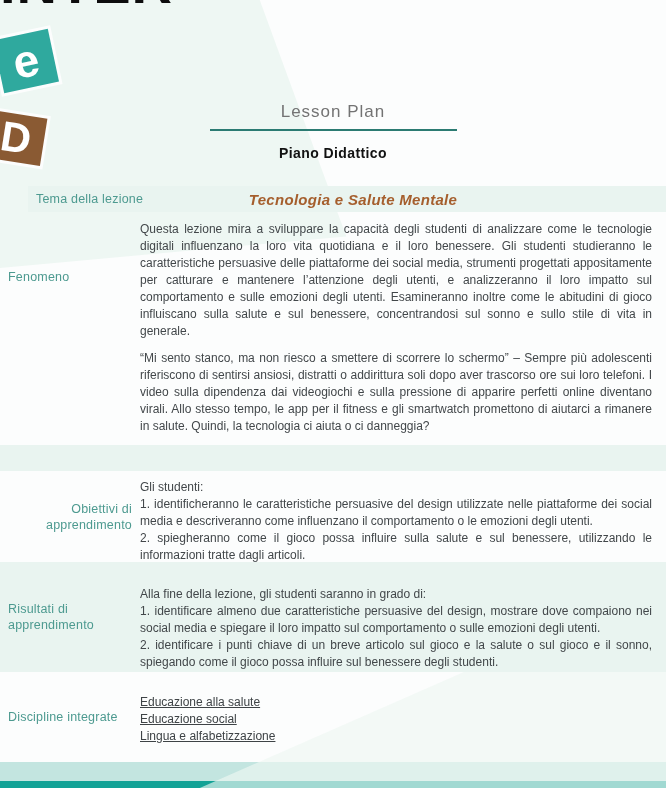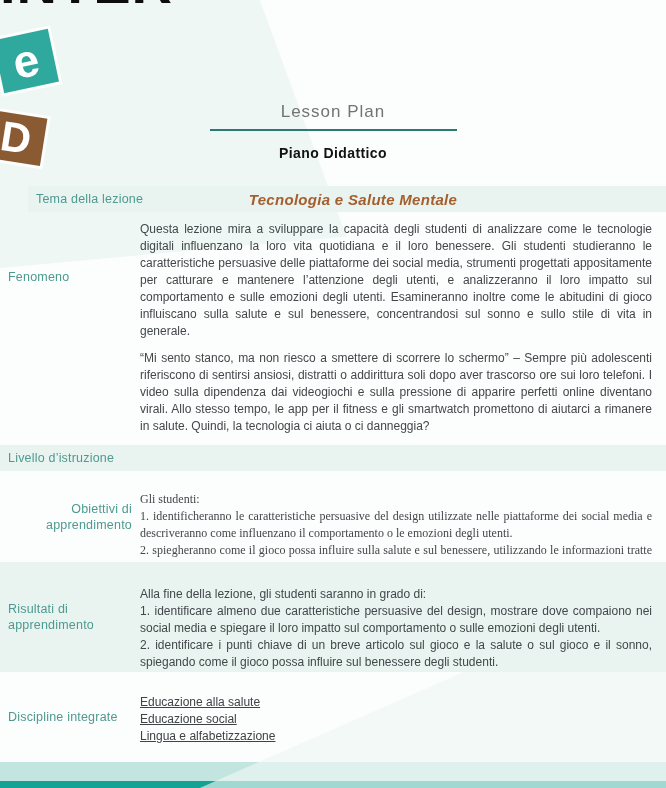--- a/index.html
+++ b/index.html
@@ -39,21 +39,21 @@
   .row-fenomeno .label-cell { padding-top:57px; }
   .row-fenomeno .content-cell { padding-top:9px; }
   .para { margin:0 0 10px; font-size:12px; line-height:17px; color:#42474a; text-align:justify; }
   .line { margin:0; font-size:12px; line-height:17px; color:#42474a; text-align:justify; }
   .plain-text { font-size:12px; color:#42474a; }
 
   .row-livello { height:26px; align-items:center; }
 
   .row-obiettivi { height:91px; }
   .row-obiettivi .label-cell { align-self:center;text-align:right; }
-  .row-obiettivi .content-cell { padding-top:20px;font-family:Liberation Serif, serif; }
+  .row-obiettivi .content-cell { padding-top:8px; }
 
   .row-risultati { height:110px; }
   .row-risultati .label-cell { align-self:center; }
   .row-risultati .content-cell { padding-top:24px; }
 
   .row-discipline { height:90px; }
   .row-discipline .label-cell { align-self:center; }
   .row-discipline .content-cell { padding-top:22px; }
   .link { display:block; width:max-content; font-size:12px; line-height:17px;
           color:#3e4346; text-decoration:underline; cursor:pointer; }
@@ -91,21 +91,20 @@
 
   <div class="row row-fenomeno">
     <div class="label-cell">Fenomeno</div>
     <div class="content-cell">
       <p class="para">Questa lezione mira a sviluppare la capacità degli studenti di analizzare come le tecnologie digitali influenzano la loro vita quotidiana e il loro benessere. Gli studenti studieranno le caratteristiche persuasive delle piattaforme dei social media, strumenti progettati appositamente per catturare e mantenere l’attenzione degli utenti, e analizzeranno il loro impatto sul comportamento e sulle emozioni degli utenti. Esamineranno inoltre come le abitudini di gioco influiscano sulla salute e sul benessere, concentrandosi sul sonno e sullo stile di vita in generale.</p>
       <p class="para">“Mi sento stanco, ma non riesco a smettere di scorrere lo schermo” – Sempre più adolescenti riferiscono di sentirsi ansiosi, distratti o addirittura soli dopo aver trascorso ore sui loro telefoni. I video sulla dipendenza dai videogiochi e sulla pressione di apparire perfetti online diventano virali. Allo stesso tempo, le app per il fitness e gli smartwatch promettono di aiutarci a rimanere in salute. Quindi, la tecnologia ci aiuta o ci danneggia?</p>
     </div>
   </div>
 
   <div class="row row-livello mint">
-    <div class="label-cell">Livello d’istruzione</div>
   </div>
 
   <div class="row row-obiettivi">
     <div class="label-cell">Obiettivi di apprendimento</div>
     <div class="content-cell">
       <p class="line">Gli studenti:</p>
       <p class="line">1. identificheranno le caratteristiche persuasive del design utilizzate nelle piattaforme dei social media e descriveranno come influenzano il comportamento o le emozioni degli utenti.</p>
       <p class="line">2. spiegheranno come il gioco possa influire sulla salute e sul benessere, utilizzando le informazioni tratte dagli articoli.</p>
     </div>
   </div>

